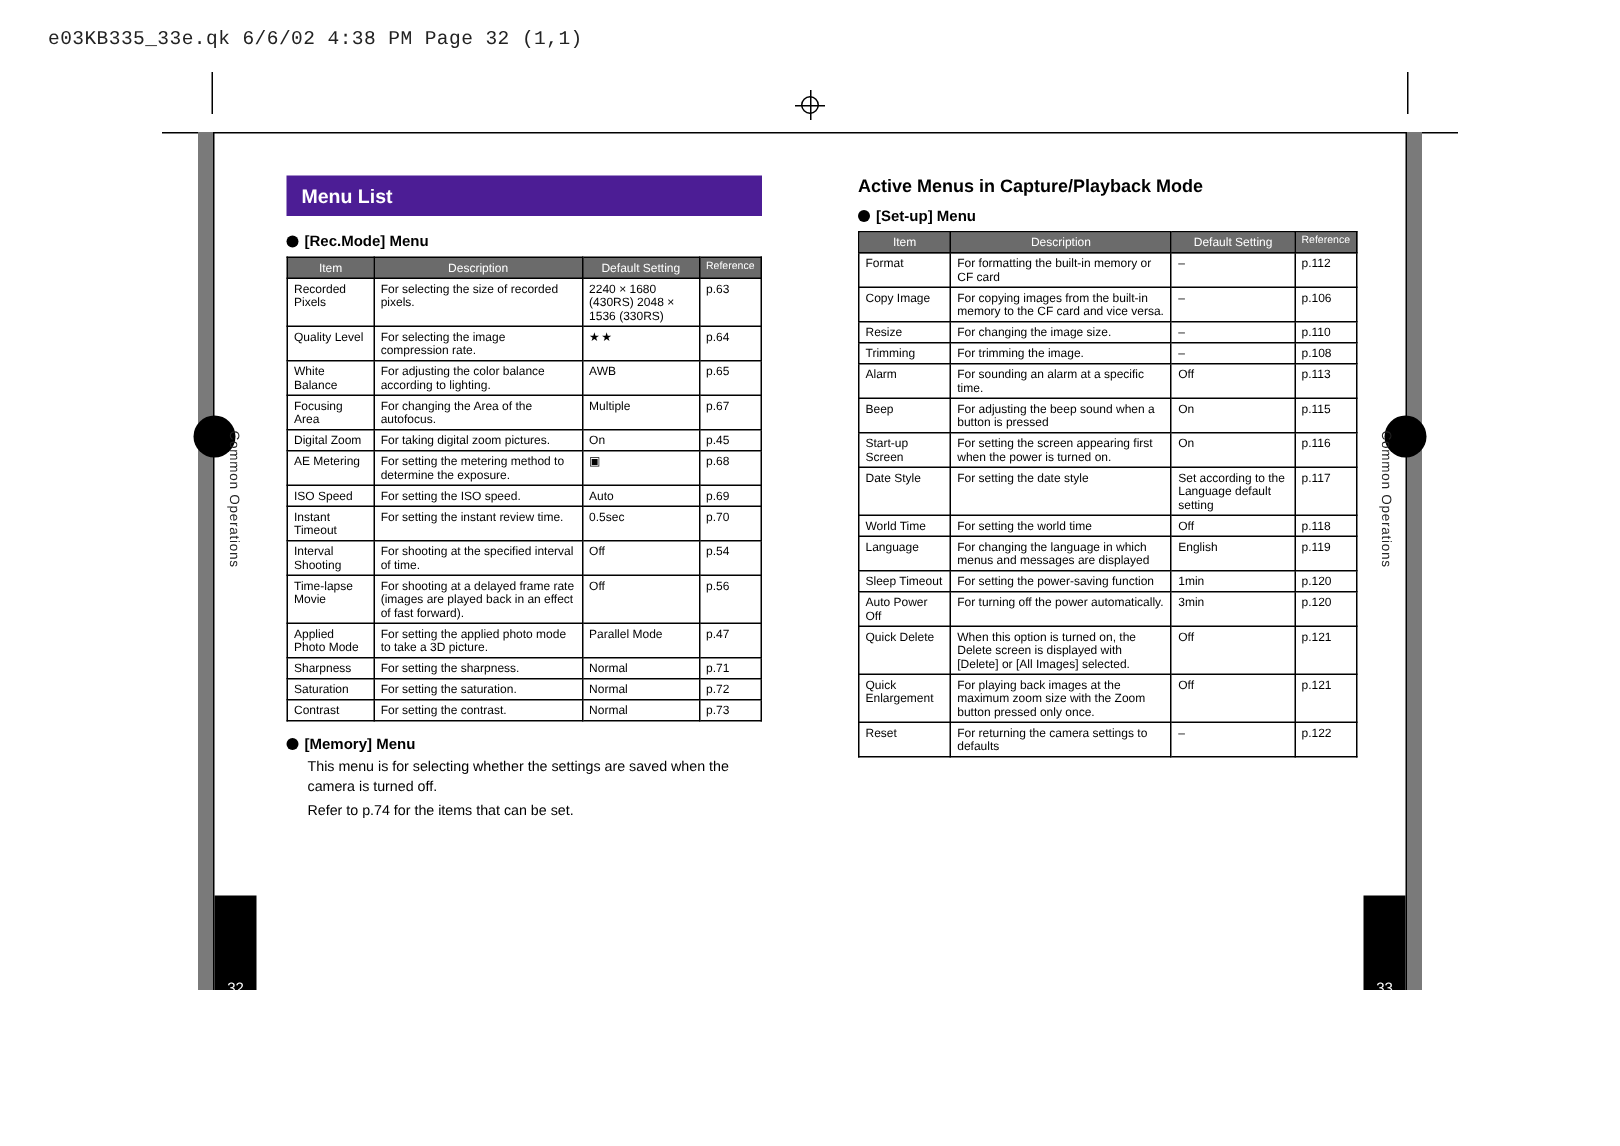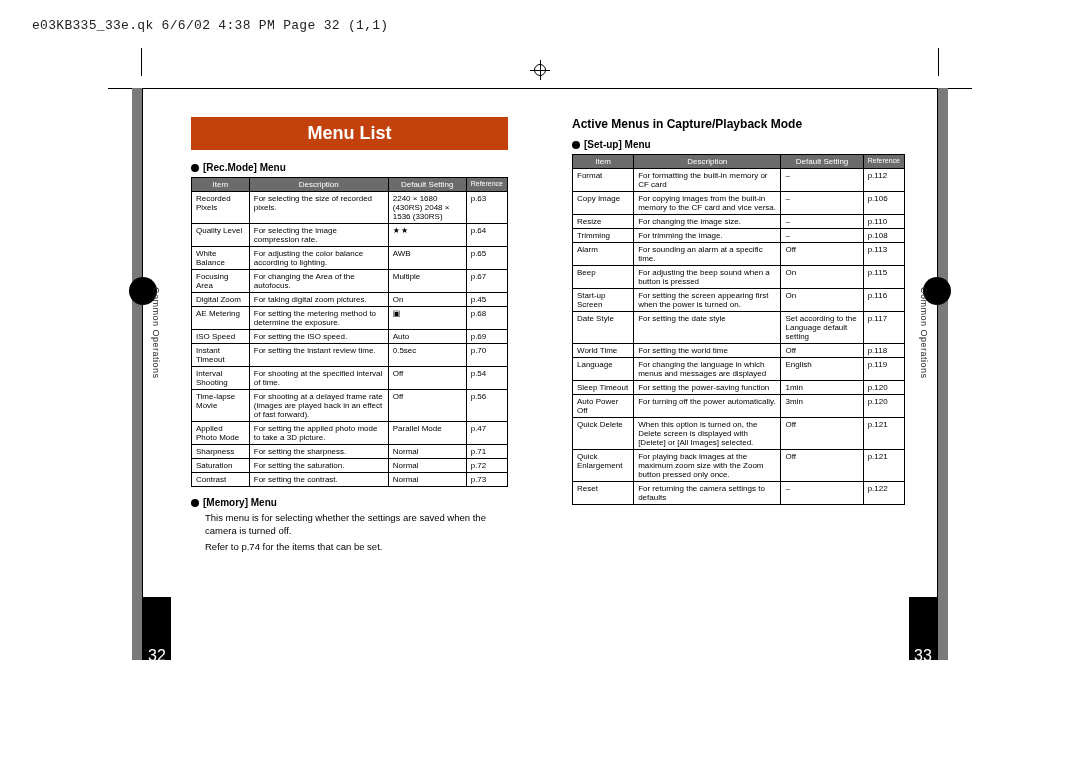--- a/index.html
+++ b/index.html
@@ -13,23 +13,23 @@
   .registration .hline { position:absolute; top:9.5px; left:0; width:20px; height:1px; background:#000; }
   .registration .vline { position:absolute; left:9.5px; top:0; height:20px; width:1px; background:#000; }
 
   .spread { position: absolute; top: 88px; left: 142px; width: 796px; height: 588px; border: 1px solid #000; background: #fff; display: flex; }
   .grey-bar { position: absolute; background: #7a7a7a; }
 
   .page { flex: 1 1 50%; position: relative; padding: 28px 32px 0 32px; }
 
   .black-edge { position: absolute; background: #000; }
   .side-label { position: absolute; color: #222; font-size: 9px; writing-mode: vertical-rl; letter-spacing: 0.5px; }
-  .page-num { position: absolute; bottom: 10px; color: #fff; font-size: 16px; text-align: center; width: 28px; }
-
-  .title-bar { background: #c2410c; color: #fff; font-weight: bold; font-size: 18px; padding: 6px 10px; margin-bottom: 12px; text-align: center; }
+  .page-num { position: absolute; bottom: 10px; color: #fff; font-size: 10px; text-align: center; width: 28px; }
+
+  .title-bar { background: #4c1d95; color: #fff; font-weight: bold; font-size: 13px; padding: 6px 10px; margin-bottom: 12px; }
   .title-text { color: #000; font-weight: bold; font-size: 12px; margin-bottom: 8px; }
 
   .section-head { font-weight: bold; font-size: 10px; margin: 6px 0 4px 0; }
   .section-head .bullet { display:inline-block; width:8px; height:8px; background:#000; border-radius:50%; margin-right:4px; vertical-align:middle; }
 
   .para { font-size: 9.5px; line-height: 1.35; color: #000; margin-top: 3px; padding-left: 14px; }
 
   table.menu { width: 100%; border-collapse: collapse; font-size: 8px; }
   table.menu th, table.menu td { border: 1px solid #000; padding: 2px 4px; vertical-align: top; text-align: left; }
   table.menu th { background: #6b6b6b; color: #fff; font-weight: normal; text-align: center; }

